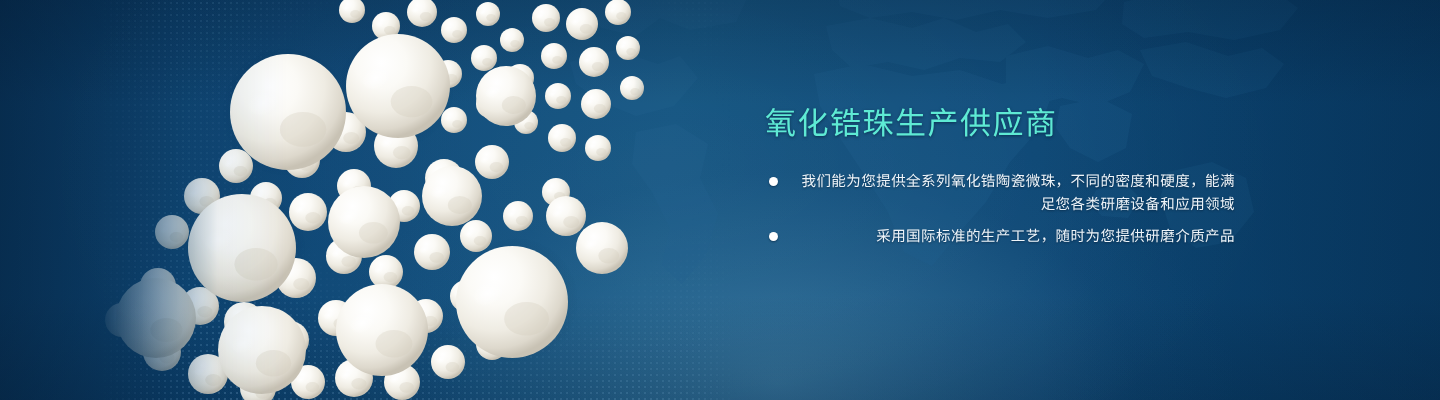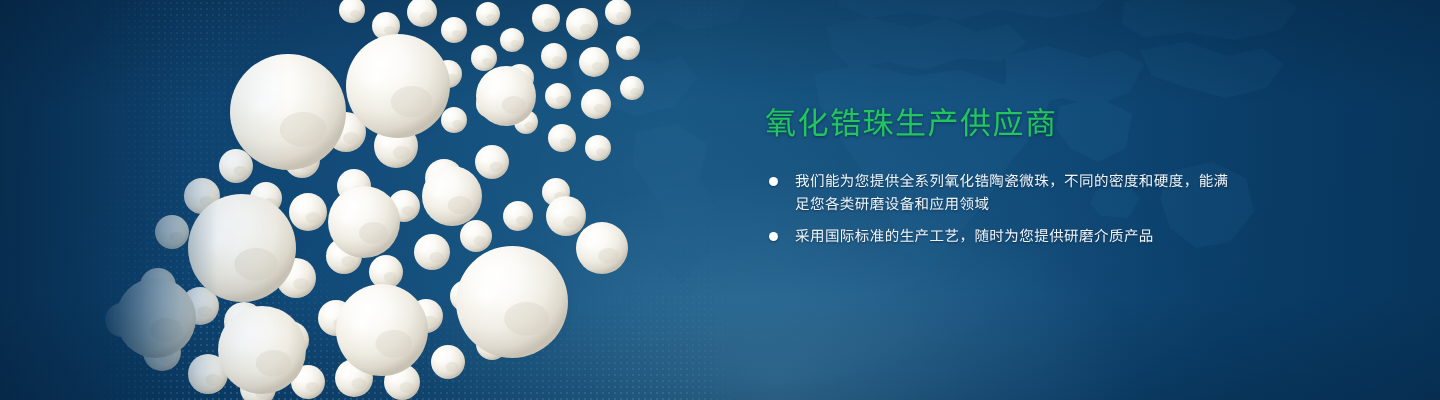--- a/index.html
+++ b/index.html
@@ -134,39 +134,40 @@
     position: absolute;
     left: 765px;
     top: 104px;
     width: 470px;
   }
   .headline {
     margin: 0;
     font-size: 31px;
     line-height: 40px;
     font-weight: 400;
-    color: #22c55e;
+    color: #5eead4;
     letter-spacing: 1.5px;
     text-shadow: 0 1px 3px rgba(2,20,40,0.55);
     white-space: nowrap;
   }
   .bullets {
     list-style: none;
     margin: 26px 0 0 0;
     padding: 0;
   }
   .bullet {
     position: relative;
     padding-left: 30px;
     margin-bottom: 9px;
     font-size: 14.5px;
     line-height: 23px;
     color: #eef4f9;
     letter-spacing: 0.45px;
     text-shadow: 0 1px 2px rgba(2,20,40,0.5);
+    text-align: right;
   }
   .bullet:last-child { margin-bottom: 15px; }
   .bullet .dot {
     position: absolute;
     left: 4px;
     top: 7px;
     width: 9px;
     height: 9px;
     border-radius: 50%;
     background: #ffffff;

